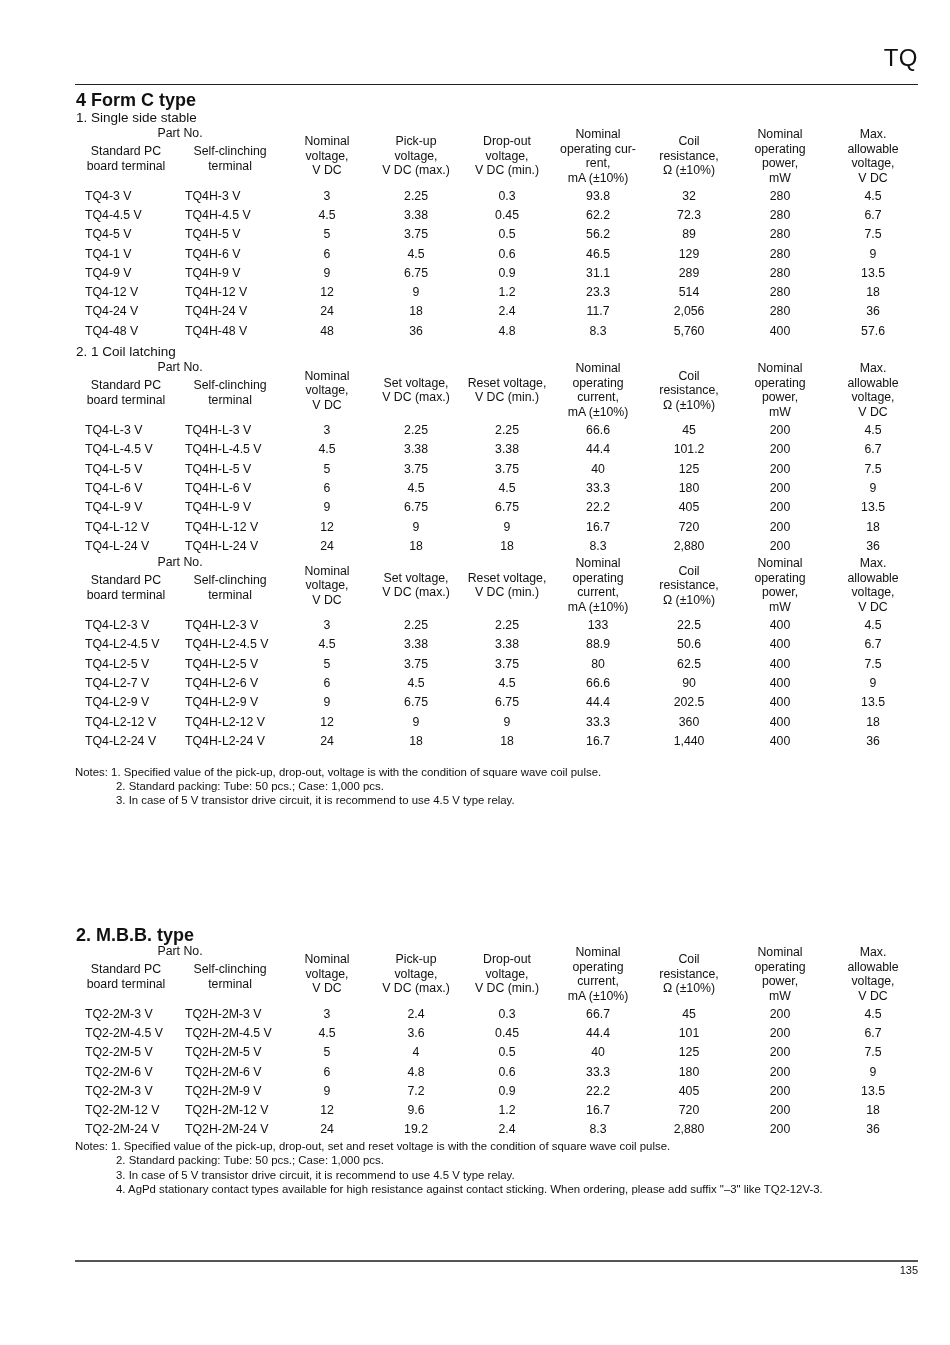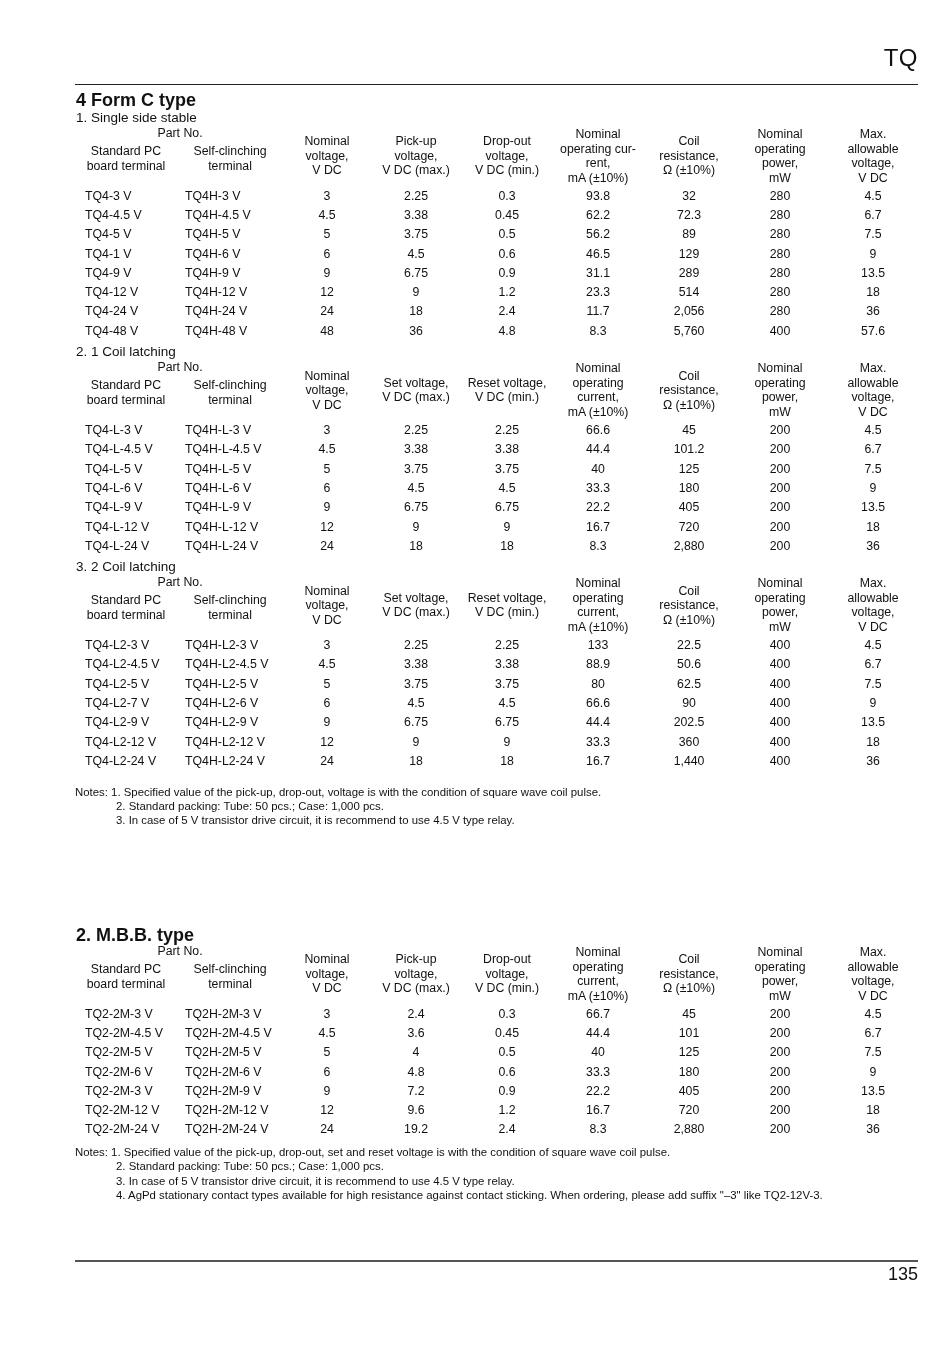--- a/index.html
+++ b/index.html
@@ -1,20 +1,20 @@
 <!DOCTYPE html>
 <html><head>
 <meta charset="utf-8">
 <style>
   html, body { margin:0; padding:0; background:#ffffff; }
   body { width:950px; height:1345px; position:relative; font-family:"Liberation Sans", sans-serif; color:#111; overflow:hidden; }
   .hdr-title { position:absolute; top:44px; right:32px; font-size:24px; letter-spacing:0.5px; }
   .hdr-rule { position:absolute; top:84px; left:75px; width:843px; height:0; border-top:1.5px solid #222; }
   .ftr-rule { position:absolute; top:1260px; left:75px; width:843px; height:0; border-top:2px solid #555; }
-  .page-num { position:absolute; top:1264px; right:32px; font-size:18px; }
+  .page-num { position:absolute; top:1264px; right:32px; font-size:11px; }
   .sec { position:absolute; left:76px; width:844px; }
   .sec-title { font-size:18px; font-weight:bold; line-height:17px; }
   .sub-title { font-size:13.5px; line-height:17px; }
   table { border-collapse:collapse; width:844px; table-layout:fixed; font-size:12.3px; }
   th { font-weight:normal; line-height:14.5px; vertical-align:middle; padding:0; }
   td { padding:0; height:19.3px; text-align:center; vertical-align:middle; }
   td.l { text-align:left; padding-left:9px; }
   .notes { font-size:11.4px; line-height:14.4px; }
   .notes .n { padding-left:41px; }
 </style>
@@ -290,21 +290,20 @@
             <td>18</td>
             <td>8.3</td>
             <td>2,880</td>
             <td>200</td>
             <td>36</td>
           </tr>
         </tbody>
       </table>
     </div>
 
-  <div class="sub-title" style="margin-top:3px;">3. 2 Coil latching</div>
   <div>
       <table>
         <colgroup>
           <col style="width: 100px;">
           <col style="width: 108px;">
           <col style="width: 86px;">
           <col style="width: 92px;">
           <col style="width: 90px;">
           <col style="width: 92px;">
           <col style="width: 90px;">
@@ -558,21 +557,21 @@
             <td>2.4</td>
             <td>8.3</td>
             <td>2,880</td>
             <td>200</td>
             <td>36</td>
           </tr>
         </tbody>
       </table>
     </div>
 
-  <div class="notes" style="margin-top:6px; margin-left:-1px;">
+  <div class="notes" style="margin-left:-1px;">
     <div>Notes: 1. Specified value of the pick-up, drop-out, set and reset voltage is with the condition of square wave coil pulse.</div>
     <div class="n">2. Standard packing: Tube: 50 pcs.; Case: 1,000 pcs.</div>
     <div class="n">3. In case of 5 V transistor drive circuit, it is recommend to use 4.5 V type relay.</div>
     <div class="n">4. AgPd stationary contact types available for high resistance against contact sticking. When ordering, please add suffix "–3" like TQ2-12V-3.</div>
   </div>
 </div>
 
 <div class="ftr-rule"></div>
 <div class="page-num">135</div>
 

